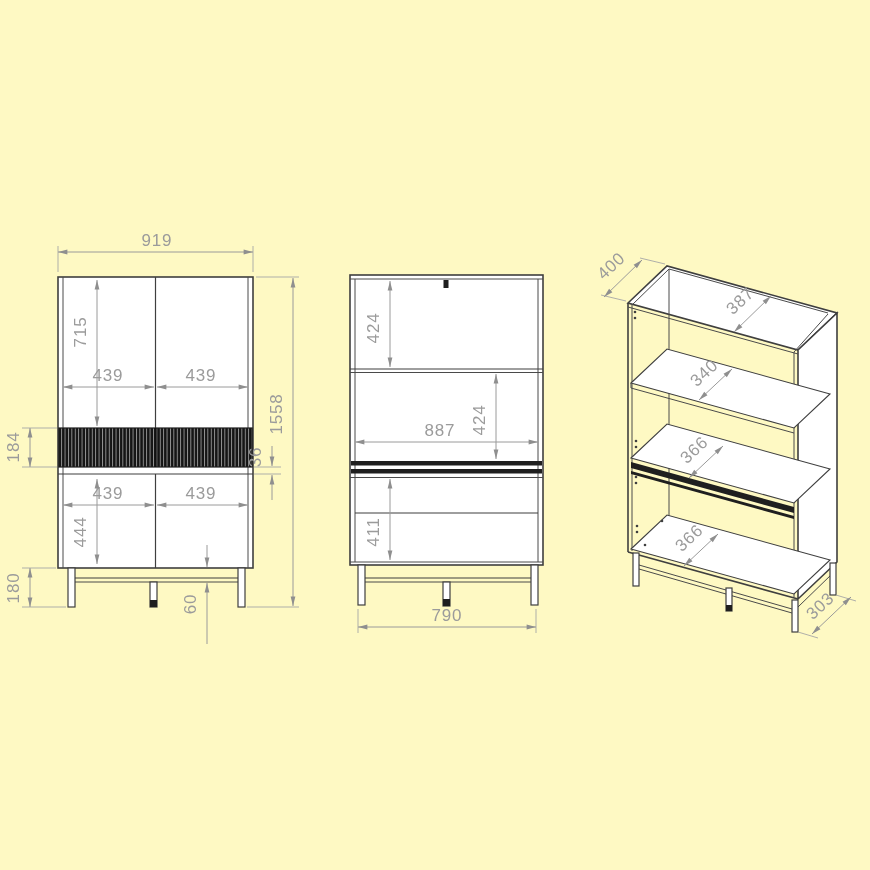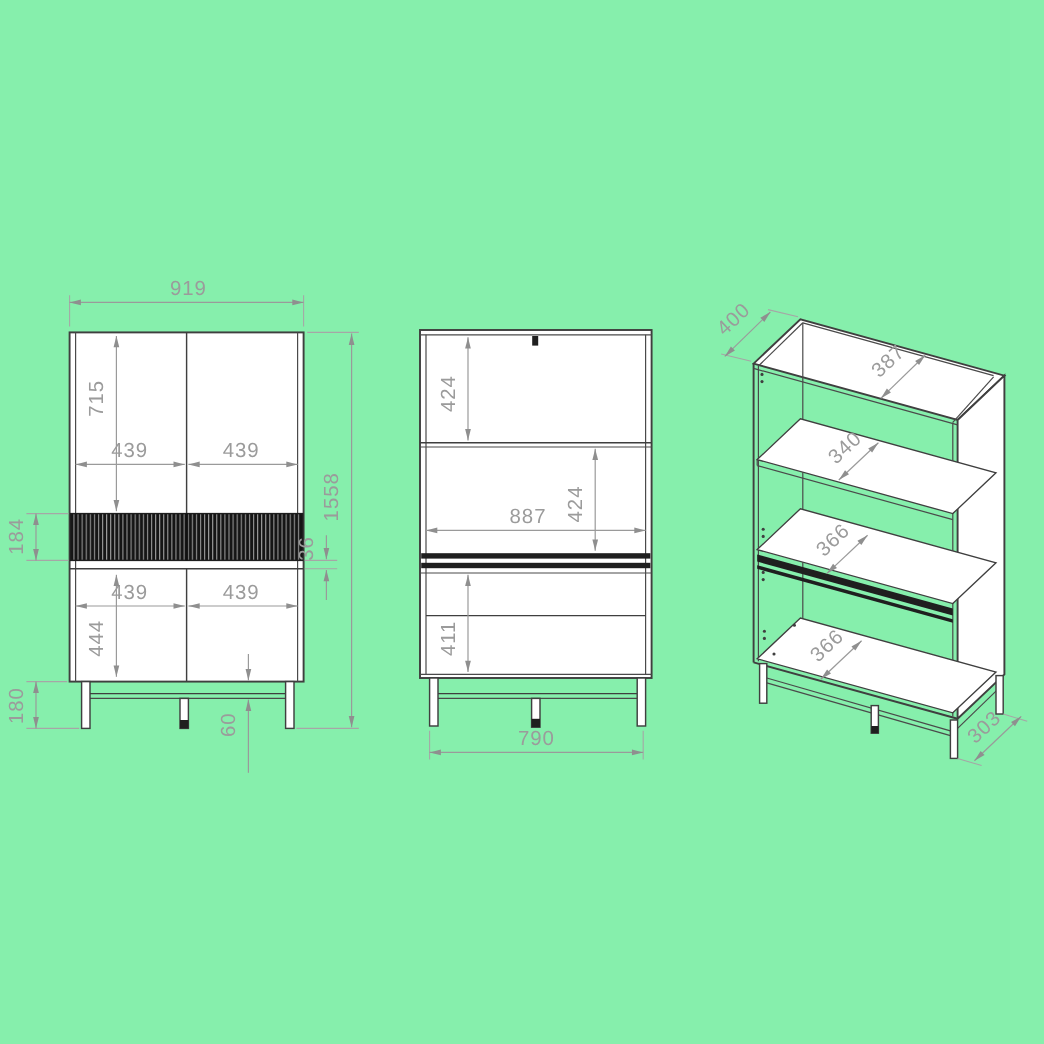--- a/index.html
+++ b/index.html
@@ -1,16 +1,16 @@
 <!DOCTYPE html>
 <html><head>
 <meta charset="utf-8">
 <style>
   html,body{margin:0;padding:0;background:#ffffff;}
-  .stage{position:relative;width:870px;height:870px;background:#86efac;overflow:hidden;}
+  .stage{position:relative;width:870px;height:870px;background:#fef9c3;overflow:hidden;}
   svg{display:block;}
   .dim{font-family:"Liberation Sans",sans-serif;font-size:17px;fill:#9b9b9b;letter-spacing:0.8px;}
   .dln{stroke:#9a9a9a;stroke-width:1;fill:none;}
   .ext{stroke:#a6a6a6;stroke-width:0.9;fill:none;}
   .s16{stroke:#3f3f3f;stroke-width:1.6;fill:#ffffff;}
   .s12{stroke:#3f3f3f;stroke-width:1.2;fill:none;}
   .s10{stroke:#4a4a4a;stroke-width:1;fill:none;}
   .s11w{stroke:#3f3f3f;stroke-width:1.1;fill:#ffffff;}
   .leg{stroke:#3f3f3f;stroke-width:1.2;fill:#ffffff;}
   .dark{fill:#1f1f1f;stroke:none;}

